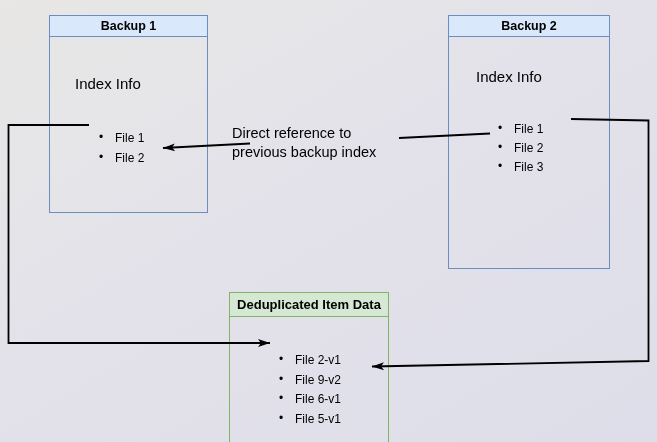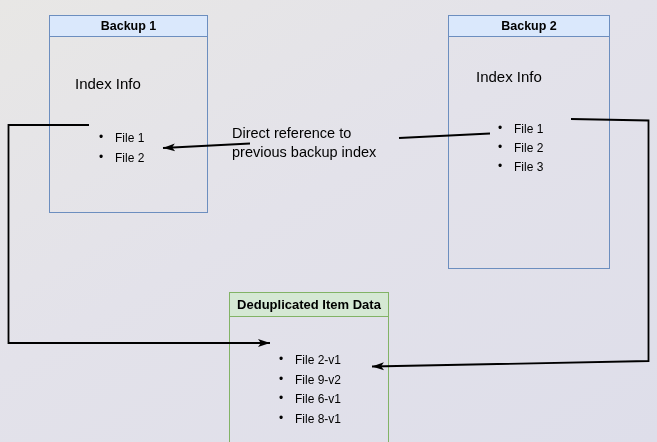--- a/index.html
+++ b/index.html
@@ -75,21 +75,21 @@
       <li>File 3</li>
     </ul>
   </div>
 
   <div class="node green" id="dedup">
     <div class="node-header">Deduplicated Item Data</div>
     <ul class="filelist">
       <li>File 2-v1</li>
       <li>File 9-v2</li>
       <li>File 6-v1</li>
-      <li>File 8-v1</li>
+      <li>File 5-v1</li>
     </ul>
   </div>
 
   <svg class="connectors" viewBox="0 0 657 442" xmlns="http://www.w3.org/2000/svg">
     <defs>
       <marker id="arr" markerWidth="14" markerHeight="10" refX="12.5" refY="4.5" orient="auto" markerUnits="userSpaceOnUse">
         <path d="M0.5,0.5 L12.5,4.5 L0.5,8.5 L3.4,4.5 Z" fill="#000"></path>
       </marker>
     </defs>
 

